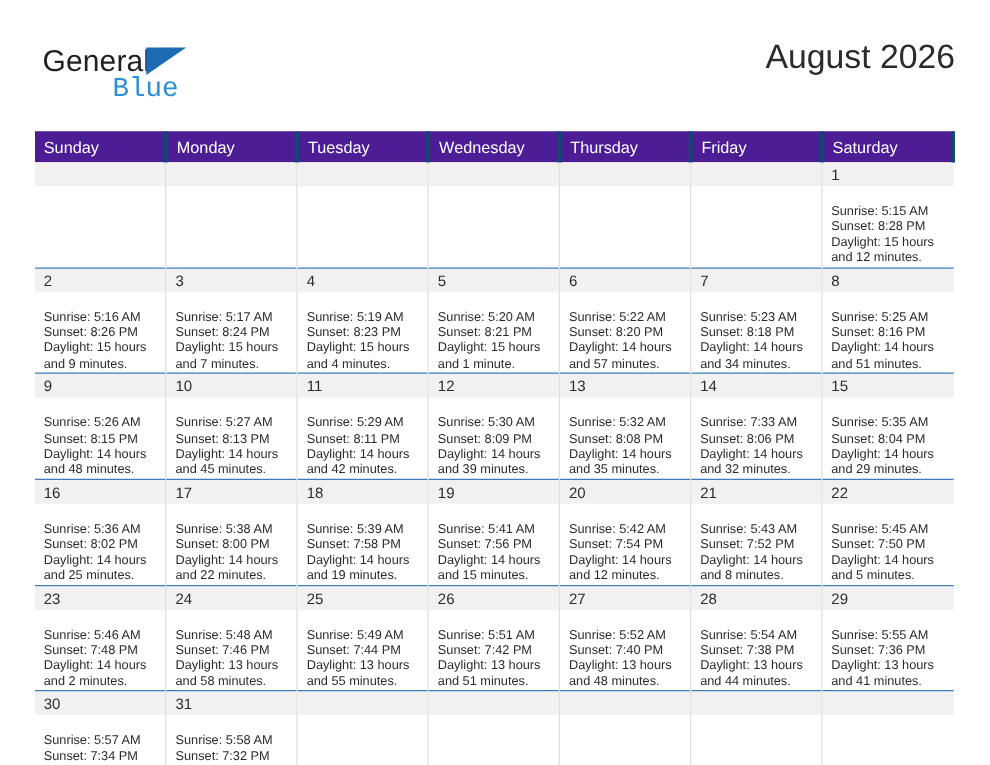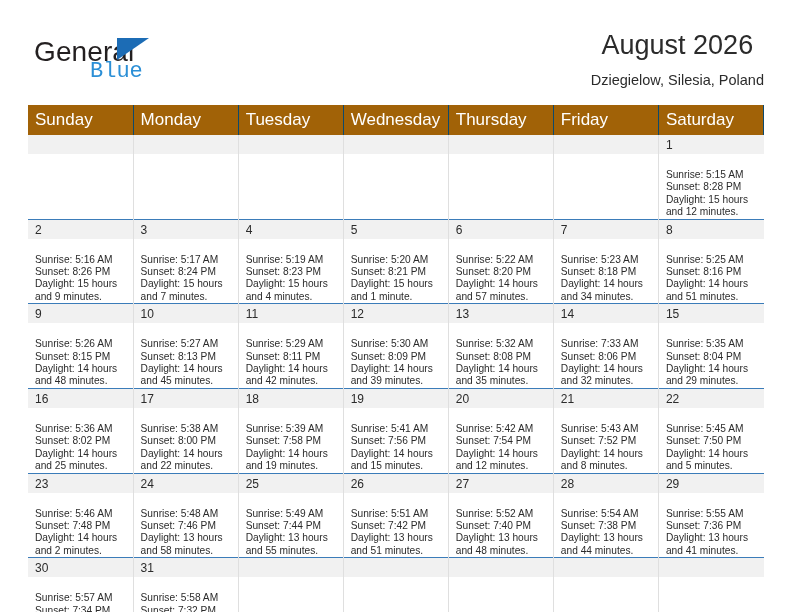--- a/index.html
+++ b/index.html
@@ -35,21 +35,21 @@
     position: absolute;
     left: 6px;
     top: 8px;
     width: 170px;
     height: 56px;
   }
   .brand-general {
     position: absolute;
     left: 0;
     top: 0;
-    font-size: 28px;
+    font-size: 24px;
     letter-spacing: 0.1px;
     color: #231f20;
     font-family: "Liberation Sans", sans-serif;
   }
   .brand-triangle {
     position: absolute;
     left: 83px;
     top: 2px;
     width: 0;
     height: 0;
@@ -71,48 +71,47 @@
     top: 0;
     text-align: right;
   }
   .cal-title {
     font-size: 27px;
     color: #2b2b2b;
     line-height: 34px;
     white-space: nowrap;
     font-weight: normal;
     margin: 0;
-    text-align: center;
   }
   .cal-subtitle {
     font-size: 14.5px;
     color: #2b2b2b;
     line-height: 22px;
     white-space: nowrap;
     margin-top: 7px;
   }
 
   
   .calendar {
     position: absolute;
     left: 28px;
     top: 105px;
     width: 736px;
     border-collapse: collapse;
     table-layout: fixed;
   }
   .calendar th {
-    background: #a16207;
+    background: #4c1d95;
     color: #ffffff;
-    font-size: 17px;
+    font-size: 13px;
     font-weight: normal;
     text-align: left;
     padding: 5px 0 5px 7px;
     height: 13px;
-    border-right: 1px solid #0c4a6e;
+    border-right: 3px solid #0c4a6e;
   }
   .calendar td {
     width: 105.15px;
     height: 67px;
     vertical-align: top;
     padding: 0;
     border-top: 1px solid #3b7cb9;
     border-right: 1px solid #dfdfdf;
     background: #ffffff;
   }
@@ -151,21 +150,20 @@
   <div class="header">
 
     <div class="brand">
       <span class="brand-general">General</span>
       <span class="brand-triangle"></span>
       <span class="brand-blue">Blue</span>
     </div>
 
     <div class="title-block">
       <h1 class="cal-title">August 2026</h1>
-      <div class="cal-subtitle">Dziegielow, Silesia, Poland</div>
     </div>
 
   </div>
 
   <table class="calendar">
     <thead>
       <tr>
         <th>Sunday</th>
         <th>Monday</th>
         <th>Tuesday</th>

